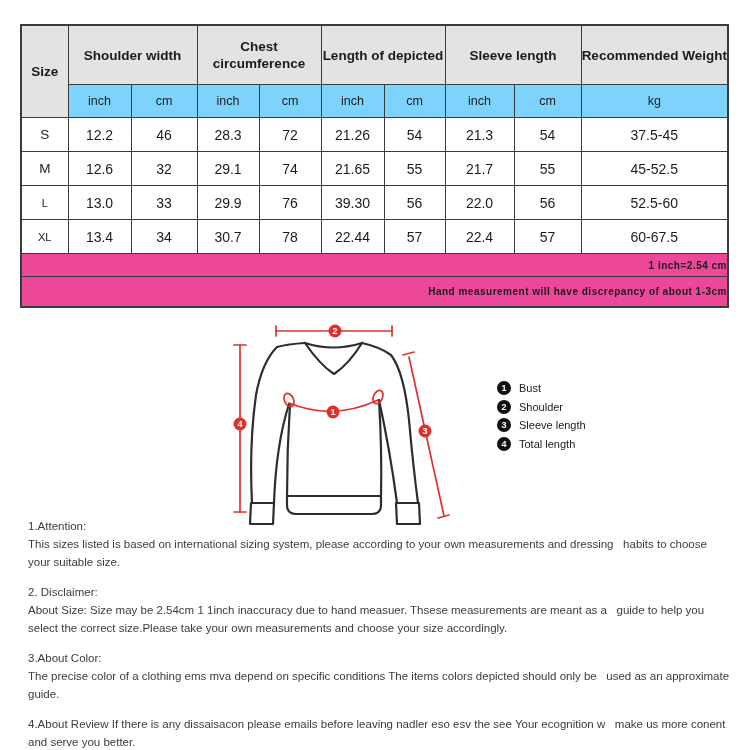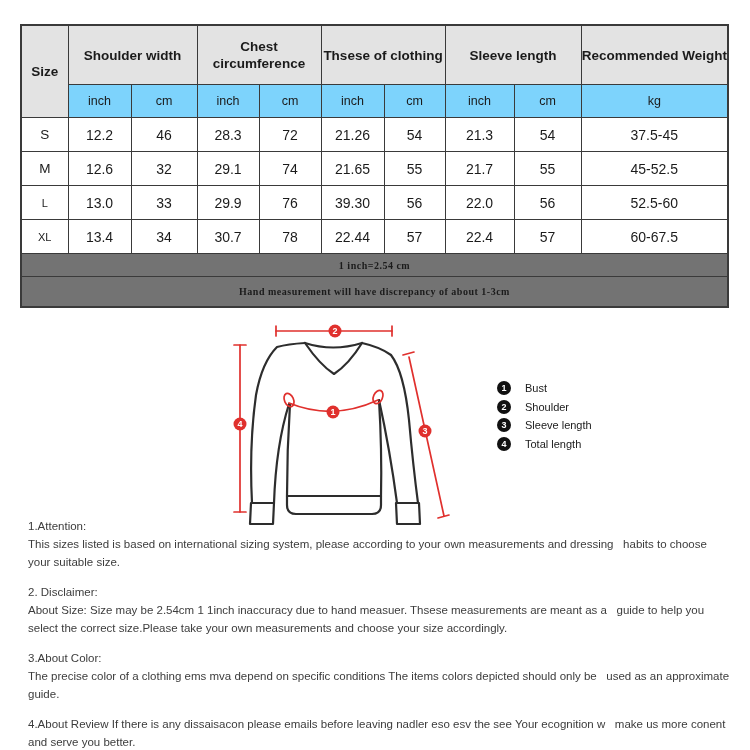--- a/index.html
+++ b/index.html
@@ -11,31 +11,31 @@
     border-collapse:collapse;table-layout:fixed;text-align:center;
     color:#1b1b1b;border:2px solid #3a3a3a;}
   table.size-table td,table.size-table th{border:1px solid #3a3a3a;padding:0;
     vertical-align:middle;font-weight:normal;}
   tr.hdr th{background:#e3e3e3;font-weight:bold;font-size:13.5px;line-height:17px;height:58px;}
   tr.units td{background:#7dd3fc;font-size:12.5px;height:32px;}
   th.size-head{background:#e3e3e3;font-weight:bold;font-size:13.5px;}
   tr.data td{font-size:14px;height:33px;background:#fff;}
   tr.data td.sz{font-size:13.5px;}
   tr.data.small td.sz{font-size:11px;}
-  tr.foot td{height:22px;background:#737373;
-    font-family:Liberation Serif, serif;font-weight:bold;font-size:10px;letter-spacing:0.5px;}
+  tr.foot td{height:22px;background:#ec4899;
+    font-family:Liberation Sans, sans-serif;font-weight:bold;font-size:10px;letter-spacing:0.5px;text-align:right;}
   tr.foot.tall td{height:29px;}
 
   
   #sweater-svg{position:absolute;left:222px;top:315px;}
   .legend{position:absolute;left:497px;top:381px;}
   .legend-row{display:flex;align-items:center;height:14px;margin-bottom:4.5px;}
   .legend-bullet{width:14px;height:14px;border-radius:50%;background:#111;color:#fff;
     font-size:9px;font-weight:bold;display:flex;align-items:center;justify-content:center;flex:0 0 14px;}
-  .legend-label{margin-left:14px;font-size:11px;color:#202020;white-space:nowrap;}
+  .legend-label{margin-left:8px;font-size:11px;color:#202020;white-space:nowrap;}
 
   
   .notes{position:absolute;left:28px;top:517px;width:702px;
     font-size:11.5px;line-height:18px;color:#3c3c3c;}
   .note{margin:0 0 12px 0;}
   .note-title,.note-body{white-space:pre-wrap;}
 </style>
 </head>
 <body>
 
@@ -52,21 +52,21 @@
       <col style="width:61px">
         <col style="width:69px">
         <col style="width:67px">
       <col style="width:147px">
     </colgroup>
     <tbody>
       <tr class="hdr">
         <th rowspan="2" class="size-head">Size</th>
         <th colspan="2">Shoulder width</th>
         <th colspan="2">Chest circumference</th>
-        <th colspan="2">Thsese of clothing</th>
+        <th colspan="2">Length of depicted</th>
         <th colspan="2">Sleeve length</th>
         <th>Recommended Weight</th>
       </tr>
       <tr class="units">
         <td>inch</td>
         <td>cm</td>
         <td>inch</td>
         <td>cm</td>
         <td>inch</td>
         <td>cm</td>

